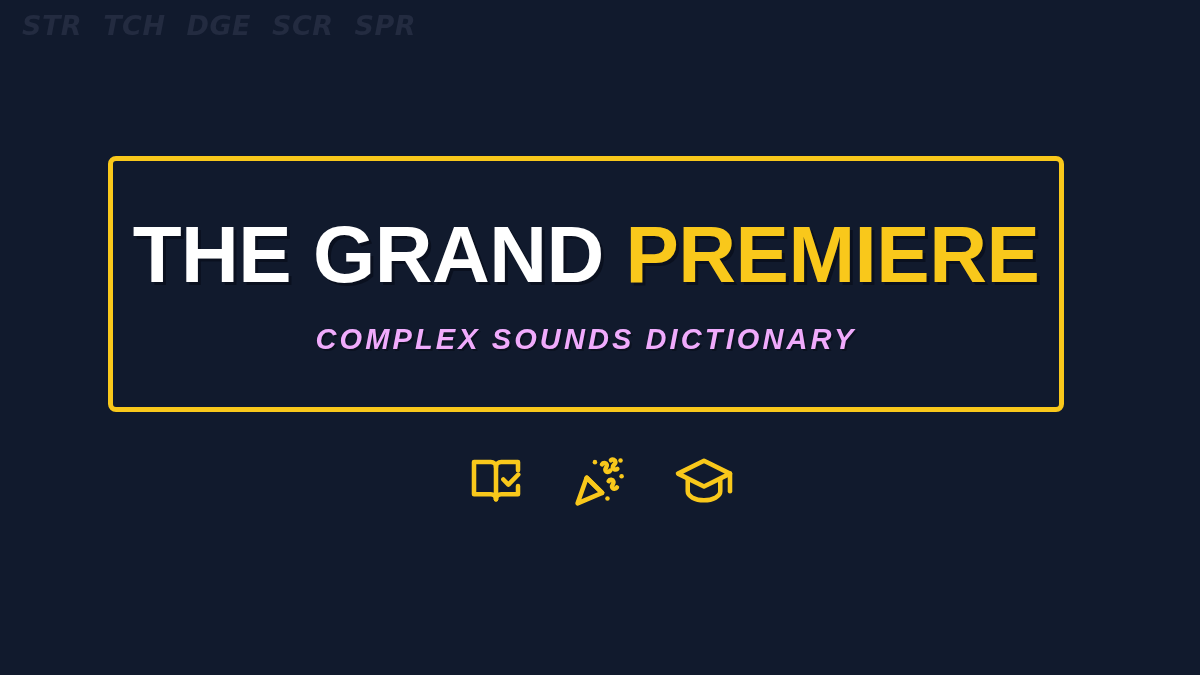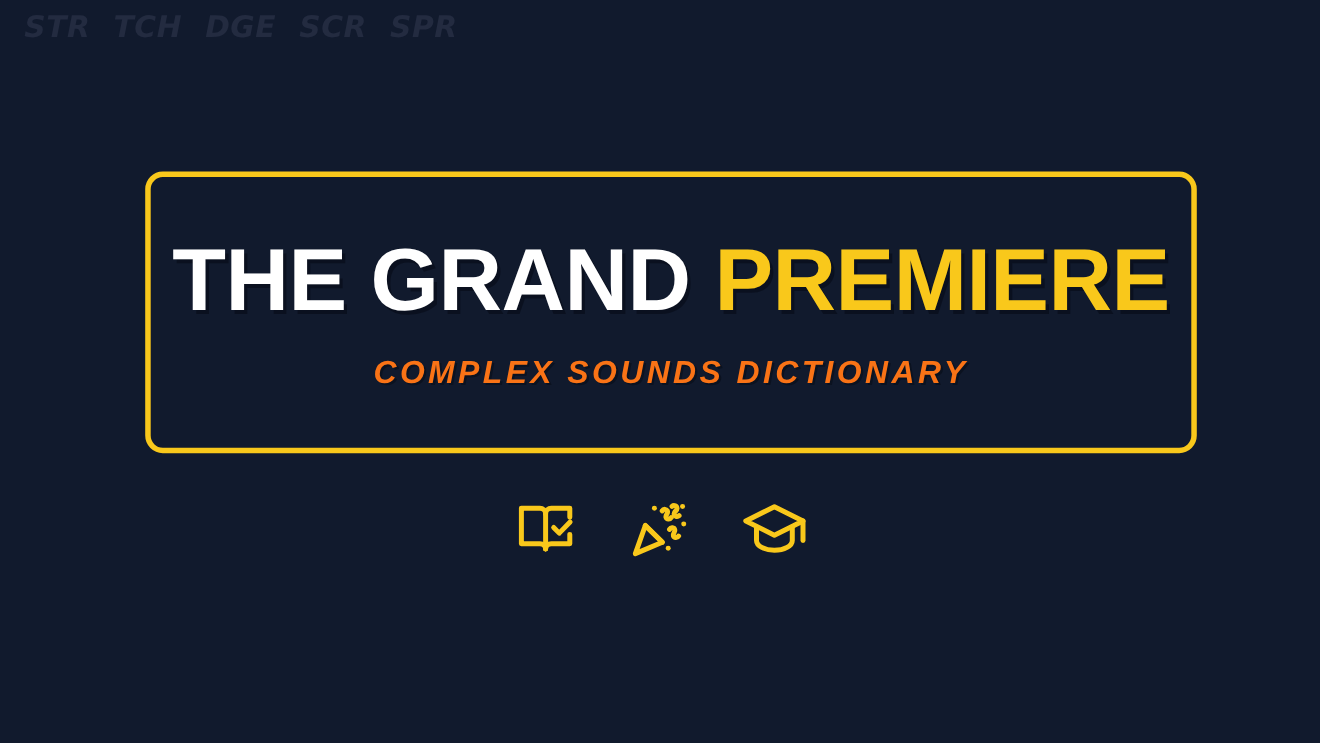--- a/index.html
+++ b/index.html
@@ -38,27 +38,27 @@
     font-style: italic;
     letter-spacing: 0.5px;
     line-height: 1;
     user-select: none;
   }
   .phoneme-strip span { display: inline-block; }
 
   
   .title-card {
     position: absolute;
-    left: 132px;
+    left: 108px;
     top: 156px;
     width: 956px;
     height: 256px;
     box-sizing: border-box;
     border: 5px solid #f9c81b;
-    border-radius: 16px;
+    border-radius: 8px;
     display: flex;
     flex-direction: column;
     align-items: center;
     justify-content: center;
   }
 
   .headline {
     font-family: "Liberation Sans", sans-serif;
     font-weight: 700;
     font-size: 80px;
@@ -74,21 +74,21 @@
   .headline .part-accent { color: #f9c81b; }
 
   .subhead {
     margin-top: 30px;
     font-family: "Liberation Sans", sans-serif;
     font-weight: 700;
     font-style: italic;
     font-size: 29px;
     line-height: 1;
     letter-spacing: 3.1px;
-    color: #f97316;
+    color: #f0abfc;
     white-space: nowrap;
     text-shadow: 2px 2px 0 rgba(5, 9, 20, 0.5);
     text-align: center;
   }
 
   
   .icon-row {
     position: absolute;
     left: 0;
     right: 0;

